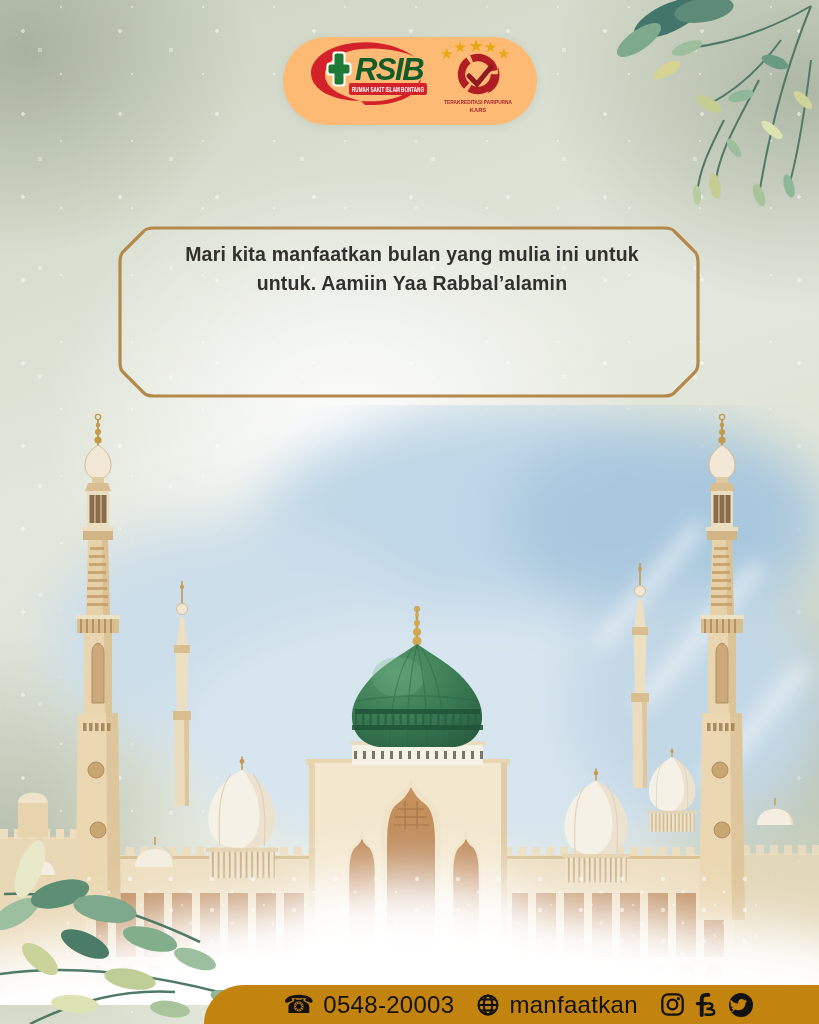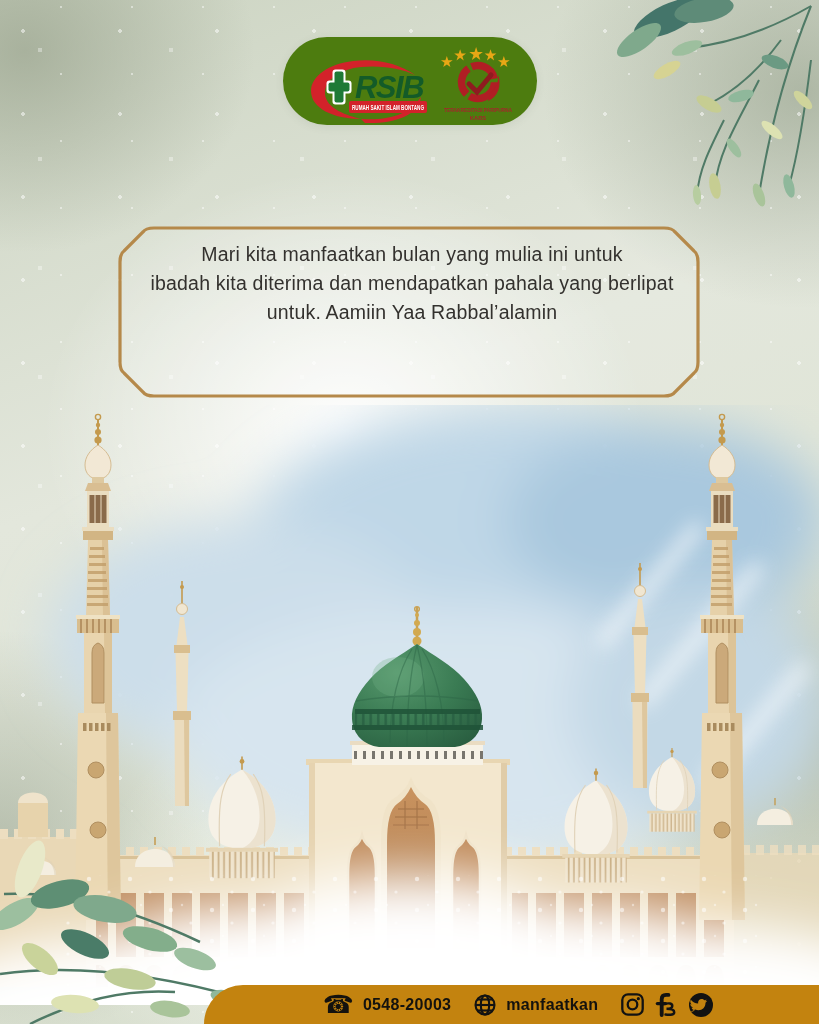--- a/index.html
+++ b/index.html
@@ -18,37 +18,37 @@
       radial-gradient(ellipse 320px 280px at 3% 5%, rgba(148,158,136,.65), rgba(148,158,136,0) 72%),
       radial-gradient(ellipse 360px 300px at 98% 9%, rgba(143,155,133,.6), rgba(143,155,133,0) 72%),
       radial-gradient(ellipse 300px 300px at 0% 82%, rgba(152,162,142,.55), rgba(152,162,142,0) 70%),
       radial-gradient(ellipse 340px 300px at 100% 72%, rgba(150,160,140,.5), rgba(150,160,140,0) 70%),
       linear-gradient(160deg,#ccd4c2,#e3e7dc 40%,#dde3d4 70%,#d2d9c8);}
 
   .leaves-tr{position:absolute;top:0;right:0;width:300px;height:235px;z-index:2;}
   .leaves-bl{position:absolute;left:0;bottom:0;width:270px;height:250px;z-index:3;}
 
   
-  .logo-pill{position:absolute;left:283px;top:37px;width:254px;height:88px;background:#4d7c0f;
-    border-radius:44px;z-index:4;display:flex;align-items:flex-end;justify-content:center;gap:4px;
+  .logo-pill{position:absolute;left:283px;top:37px;width:254px;height:88px;background:#fdba74;
+    border-radius:44px;z-index:4;display:flex;align-items:flex-start;justify-content:center;gap:4px;
     box-shadow:0 2px 8px rgba(90,100,80,.10);}
 
   
   .frame-wrap{position:absolute;left:118px;top:226px;width:582px;height:172px;z-index:4;}
   .frame-wrap svg.frame{position:absolute;inset:0;}
   .frame-text{position:absolute;inset:0;padding:14px 4px 0 10px;text-align:center;
-    color:#33312e;font-size:19.5px;line-height:29px;letter-spacing:.2px;font-weight:400;border-radius:13px;}
+    color:#33312e;font-size:19.5px;line-height:29px;letter-spacing:.2px;font-weight:700;border-radius:13px;}
 
   .mosque{position:absolute;left:0;top:405px;width:819px;height:600px;z-index:1;}
 
   
   .footer-bar{position:absolute;left:204px;right:0;top:985px;bottom:0;z-index:6;
     border-top-left-radius:42px;display:flex;align-items:center;justify-content:center;
     gap:9px;padding-left:14px;}
-  .footer-bar .txt{font-size:16px;font-weight:700;color:#14120e;letter-spacing:.3px;white-space:nowrap;text-align:right;}
+  .footer-bar .txt{font-size:24px;font-weight:400;color:#14120e;letter-spacing:.3px;white-space:nowrap;text-align:right;}
   .footer-bar .glyph{font-size:25px;color:#14120e;line-height:1;}
   .footer-bar svg{display:block;}
   .sp{width:4px;}
 </style>
 </head>
 <body>
 
 <div class="stage">
 
   <div class="bg"></div>
@@ -345,21 +345,20 @@
       <text x="43" y="75" text-anchor="middle" font-family="Liberation Sans, sans-serif" font-size="5.8" font-weight="bold" fill="#a4262b">KARS</text>
     </svg>
   </div>
 
   <div class="frame-wrap">
     <svg class="frame" viewBox="0 0 582 172">
       <path d="M36,2 L546,2 C552,2 555,3 557,6 L576,25 C579,27 580,30 580,36 L580,136 C580,142 579,145 576,147 L557,166 C555,169 552,170 546,170 L36,170 C30,170 27,169 25,166 L6,147 C3,145 2,142 2,136 L2,36 C2,30 3,27 6,25 L25,6 C27,3 30,2 36,2 Z" fill="rgba(255,255,255,0.10)" stroke="#b5894a" stroke-width="3.2"></path>
     </svg>
     <div class="frame-text">
       <div>Mari kita manfaatkan bulan yang mulia ini untuk</div>
-      <div>ibadah kita diterima dan mendapatkan pahala yang berlipat</div>
       <div>untuk. Aamiin Yaa Rabbal’alamin</div>
     </div>
   </div>
 
   <div class="footer-bar" style="background:#c3830f;">
     <span class="glyph">☎</span>
     <span class="txt">0548-20003</span>
     <span class="sp"></span>
     <svg width="24" height="24" viewBox="0 0 24 24">
       <g fill="none" stroke="#121212" stroke-width="2.1">

